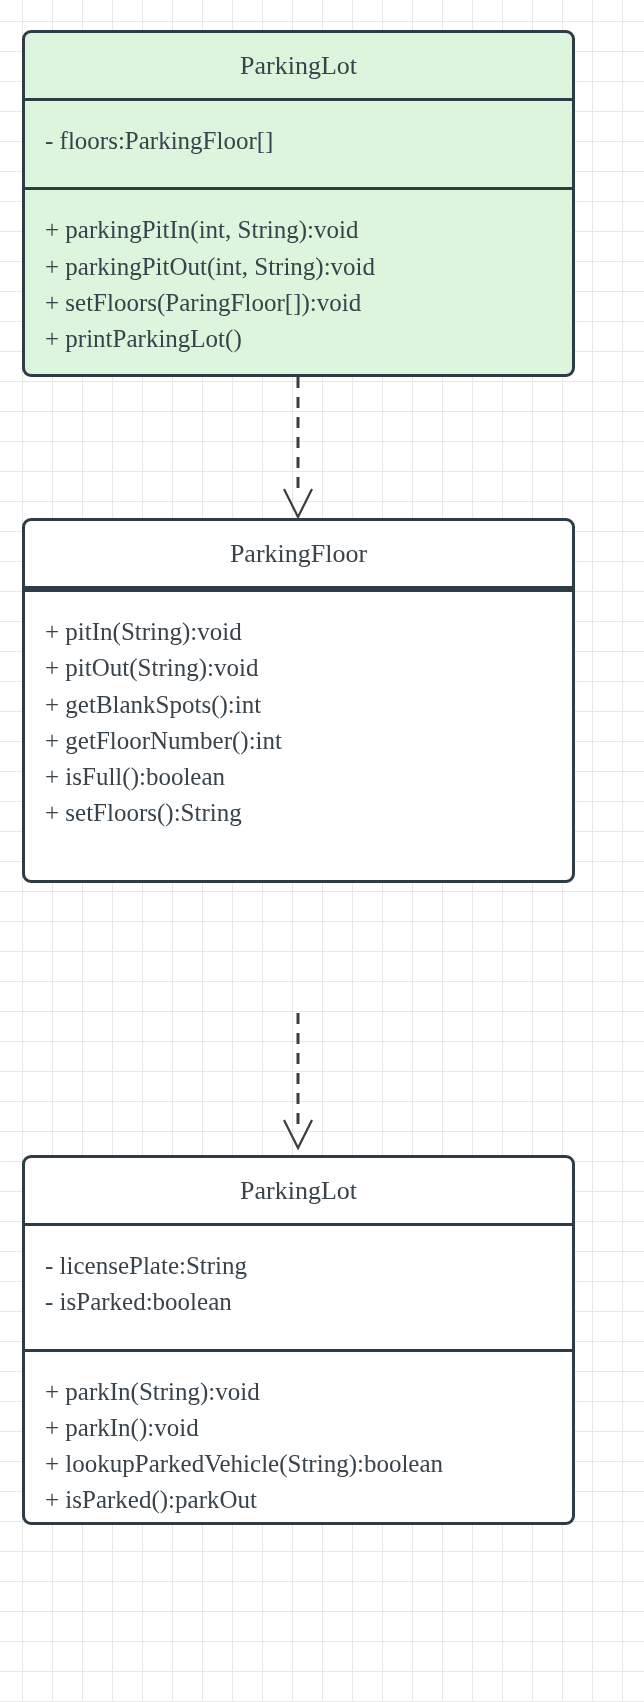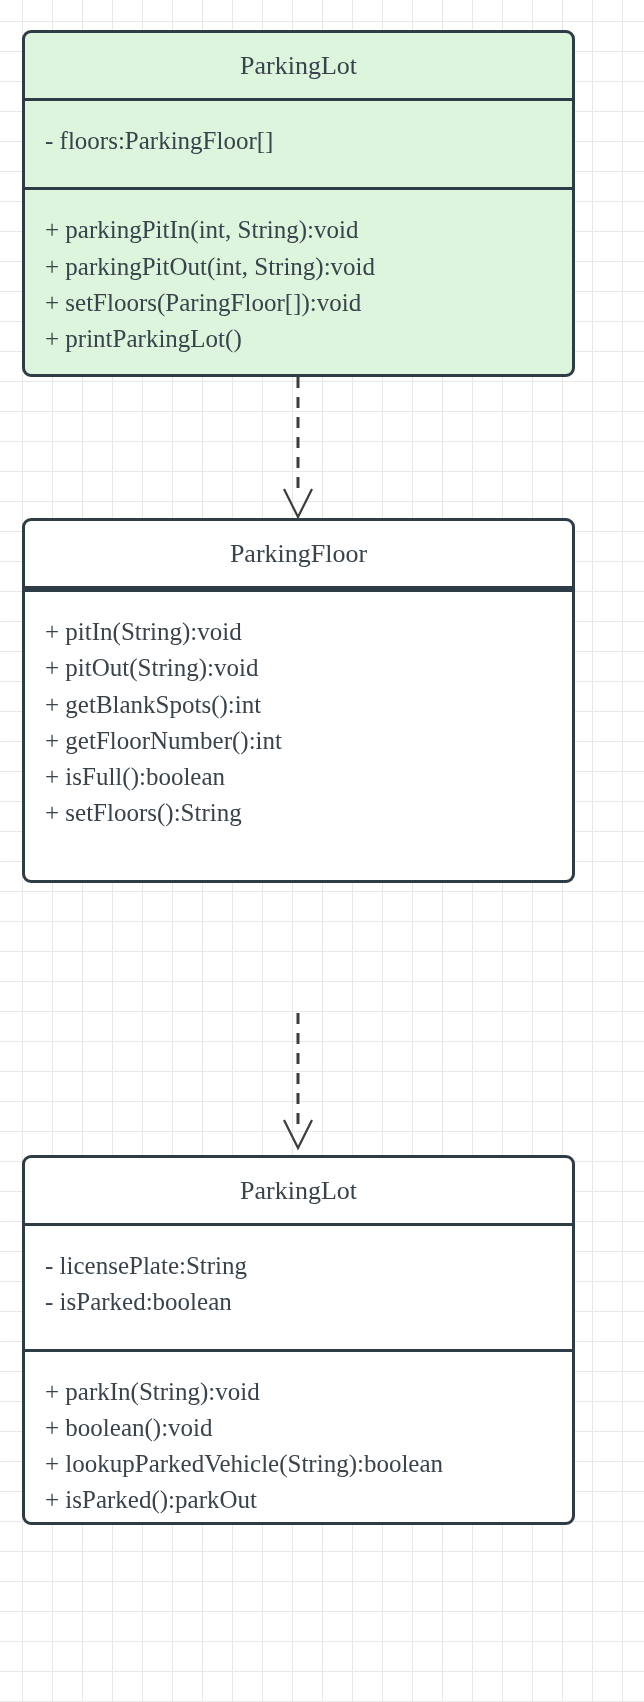--- a/index.html
+++ b/index.html
@@ -130,19 +130,19 @@
   <div class="uml-class" style="left:22px; top:1155px; width:553px; height:370px;">
     <div class="class-title">ParkingLot</div>
     <div class="divider"></div>
     <div class="compartment attrs">
       <div class="member">- licensePlate:String</div>
       <div class="member">- isParked:boolean</div>
     </div>
     <div class="divider"></div>
     <div class="compartment">
       <div class="member">+ parkIn(String):void</div>
-      <div class="member">+ boolean():void</div>
+      <div class="member">+ parkIn():void</div>
       <div class="member">+ lookupParkedVehicle(String):boolean</div>
       <div class="member">+ isParked():parkOut</div>
     </div>
   </div>
 
 </div>
 
 </body></html>

